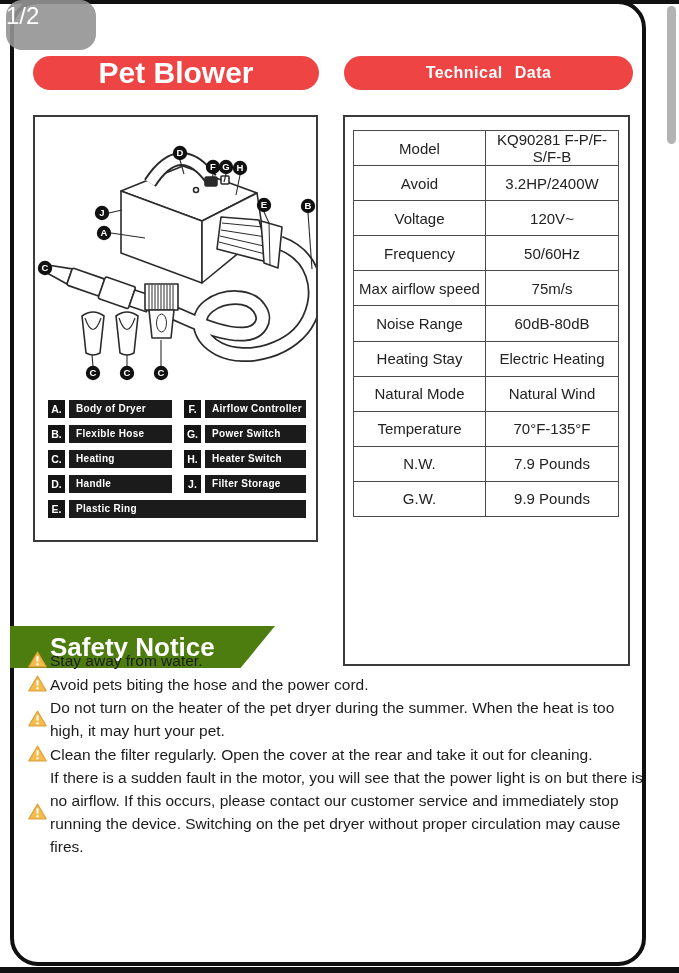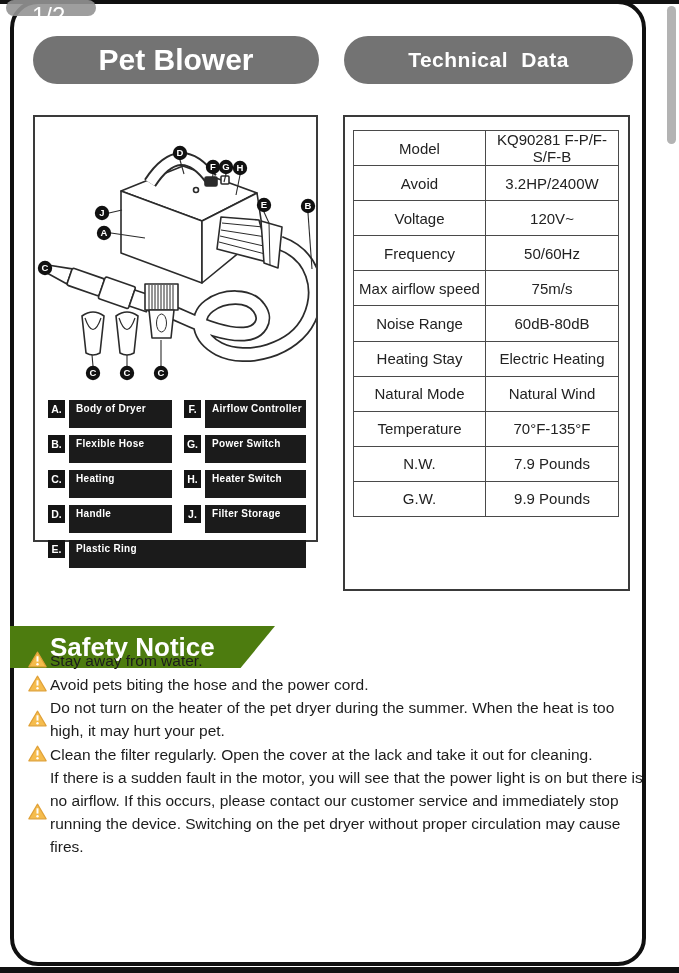--- a/index.html
+++ b/index.html
@@ -5,47 +5,47 @@
   * { margin:0; padding:0; box-sizing:border-box; }
   html,body { background:#fff; }
   body { font-family:"Liberation Sans", sans-serif; }
   #stage { position:relative; width:679px; height:973px; background:#fff; overflow:hidden; }
 
   .topbar    { position:absolute; left:0; top:0; width:679px; height:4px; background:#111; }
   .bottombar { position:absolute; left:0; top:967px; width:679px; height:6px; background:#111; }
   .frame { position:absolute; left:10px; top:0; width:636px; height:966px;
            border:4px solid #101010; border-radius:28px; background:transparent; }
 
-  .page-badge { position:absolute; left:6px; top:0; width:90px; height:16px;
-                background:rgba(148,148,148,.9); border-radius:8px; color:#fff;
-                font-size:24px; line-height:32px; padding-left:26px; z-index:9; }
+  .page-badge { position:absolute; left:6px; top:0; width:90px; height:50px;
+                background:rgba(148,148,148,.9); border-radius:16px; color:#fff;
+                font-size:24px; line-height:32px; z-index:9; }
   .scrollbar { position:absolute; left:667px; top:6px; width:9px; height:138px;
                background:#b3b3b3; border-radius:4.5px; }
 
-  .pill { position:absolute; top:36px; height:48px; background:#737373; border-radius:25px;
+  .pill { position:absolute; top:56px; height:34px; background:#ef4444; border-radius:25px;
           color:#fff; display:flex; align-items:center; justify-content:center; }
   .pill.left  { left:33px;  width:286px; font-size:30px; font-weight:700; }
-  .pill.right { left:344px; width:289px; font-size:21px; font-weight:700; word-spacing:7px; letter-spacing:.5px; }
+  .pill.right { left:344px; width:289px; font-size:16px; font-weight:700; word-spacing:7px; letter-spacing:.5px; }
 
   .diagram-box { position:absolute; left:33px; top:115px; width:285px; height:427px;
                  border:2px solid #3a3a3a; background:#fff; }
-  .tech-box    { position:absolute; left:343px; top:115px; width:287px; height:476px;
+  .tech-box    { position:absolute; left:343px; top:115px; width:287px; height:551px;
                  border:2px solid #3a3a3a; background:#fff; }
 
   .illustration { position:absolute; left:0; top:4px; width:281px; height:278px; }
 
   .parts { position:absolute; left:13px; top:283px; width:258px; }
   .parts-row { display:flex; margin-bottom:7px; }
   .p-item { display:flex; align-items:stretch; }
   .p-item.c1 { width:124px; margin-right:12px; }
   .p-item.c2 { width:122px; }
   .p-item.full { width:258px; }
   .p-chip { width:17px; min-width:17px; height:18px; background:#141414; color:#fff;
             font-size:10.5px; font-weight:700; display:flex; align-items:center; justify-content:center; }
-  .p-bar  { flex:1; height:28px; background:#1b1b1b; color:#fff; font-size:10px; font-weight:700;
+  .p-bar  { flex:1; height:18px; background:#1b1b1b; color:#fff; font-size:10px; font-weight:700;
             line-height:18px; padding-left:7px; letter-spacing:.3px; margin-left:4px; white-space:nowrap; overflow:hidden; }
 
   table.tech { position:absolute; left:8px; top:13px; width:266px; border-collapse:collapse;
                table-layout:fixed; }
   table.tech td { border:1.6px solid #4a4a4a; height:35.1px; text-align:center;
                   font-size:15px; color:#222; padding:0 4px; }
   table.tech td.t-label { width:132px; }
 
   .safety-banner { position:absolute; left:10px; top:626px; width:265px; height:42px;
                    background:#4d7c0f; clip-path:polygon(0 0, 100% 0, 87% 100%, 0 100%);
@@ -308,21 +308,21 @@
             <circle cx="10" cy="14" r="1.25" fill="#fff"></circle>
           </svg></span>
         <span class="s-text">Do not turn on the heater of the pet dryer during the summer. When the heat is too high, it may hurt your pet.</span>
       </div>
       <div class="safety-item">
         <span class="w-icon"><svg width="19" height="17" viewBox="0 0 20 18">
             <path d="M10 1.2 L19.2 16.8 L0.8 16.8 Z" fill="#f5bc4d" stroke="#e0a138" stroke-width="1.2" stroke-linejoin="round"></path>
             <path d="M10 5.6 L10 11.2" stroke="#fff" stroke-width="2.1"></path>
             <circle cx="10" cy="14" r="1.25" fill="#fff"></circle>
           </svg></span>
-        <span class="s-text">Clean the filter regularly. Open the cover at the lack and take it out for cleaning.</span>
+        <span class="s-text">Clean the filter regularly. Open the cover at the rear and take it out for cleaning.</span>
       </div>
       <div class="safety-item">
         <span class="w-icon"><svg width="19" height="17" viewBox="0 0 20 18">
             <path d="M10 1.2 L19.2 16.8 L0.8 16.8 Z" fill="#f5bc4d" stroke="#e0a138" stroke-width="1.2" stroke-linejoin="round"></path>
             <path d="M10 5.6 L10 11.2" stroke="#fff" stroke-width="2.1"></path>
             <circle cx="10" cy="14" r="1.25" fill="#fff"></circle>
           </svg></span>
         <span class="s-text">If there is a sudden fault in the motor, you will see that the power light is on but there is no airflow. If this occurs, please contact our customer service and immediately stop running the device. Switching on the pet dryer without proper circulation may cause fires.</span>
       </div>
     </div>

